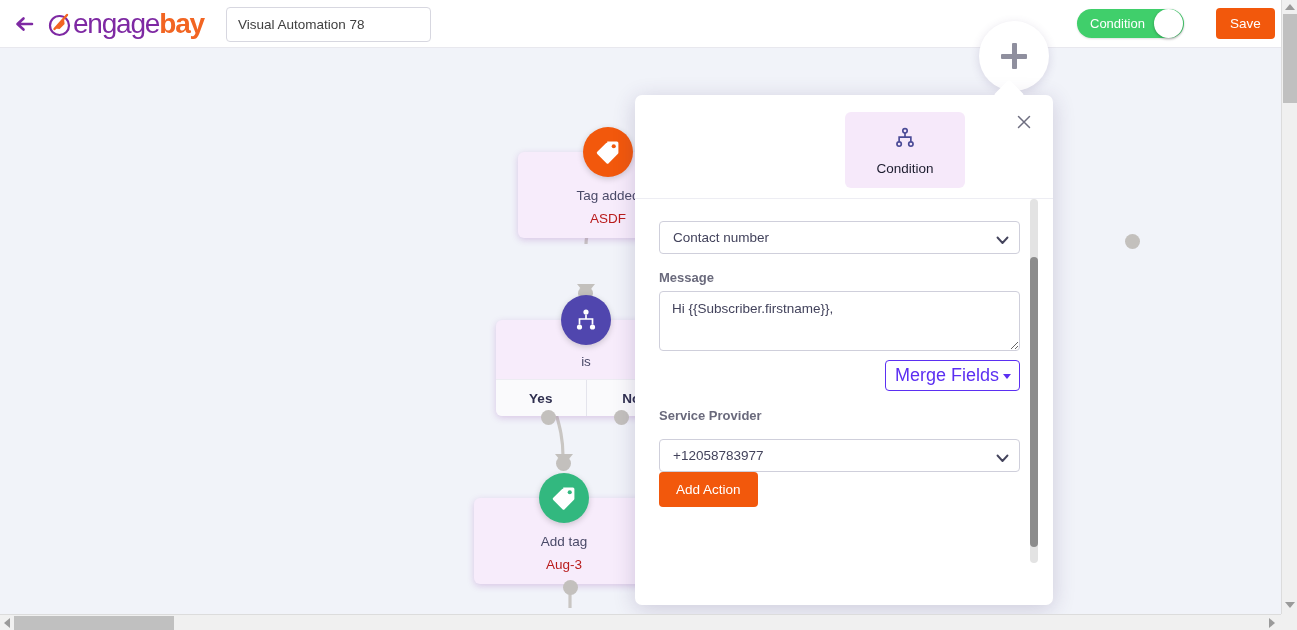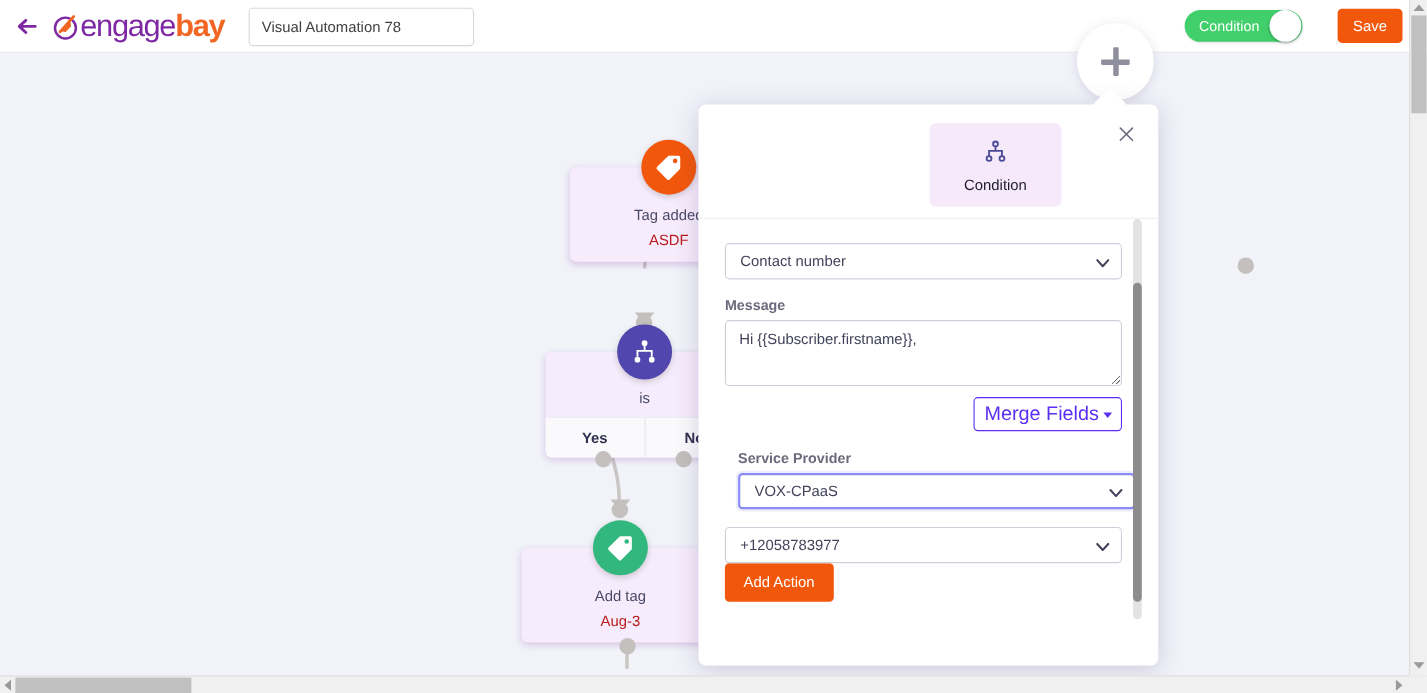--- a/index.html
+++ b/index.html
@@ -533,32 +533,22 @@
       </div>
 
       <div style="margin-top:16px;">
         <label class="field-label">Message</label>
         <textarea class="msg-area" placeholder="Enter message" style="">Hi {{Subscriber.firstname}},</textarea>
         <div class="merge-row">
           <button class="merge-btn"><span>Merge Fields</span><span class="tri"></span></button>
         </div>
       </div>
 
-      <div style="margin-top:17px;margin-left:12px;">
+      <div style="margin-top:17px;">
         <label class="field-label">Service Provider</label>
-        <div class="select-wrap">
-          <select class="field-select focused">
-            <option>VOX-CPaaS</option>
-          </select>
-          <span class="select-caret">
-            <svg width="13" height="11" viewBox="0 0 13 11" aria-hidden="true">
-              <path d="M1.5 2.5 L6.5 8 L11.5 2.5" fill="none" stroke="#44445c" stroke-width="1.9" stroke-linecap="round" stroke-linejoin="round"></path>
-            </svg>
-          </span>
-        </div>
       </div>
 
       <div style="margin-top:16px;">
         <div class="select-wrap">
           <select class="field-select">
             <option>+12058783977</option>
           </select>
           <span class="select-caret">
             <svg width="13" height="11" viewBox="0 0 13 11" aria-hidden="true">
               <path d="M1.5 2.5 L6.5 8 L11.5 2.5" fill="none" stroke="#44445c" stroke-width="1.9" stroke-linecap="round" stroke-linejoin="round"></path>

